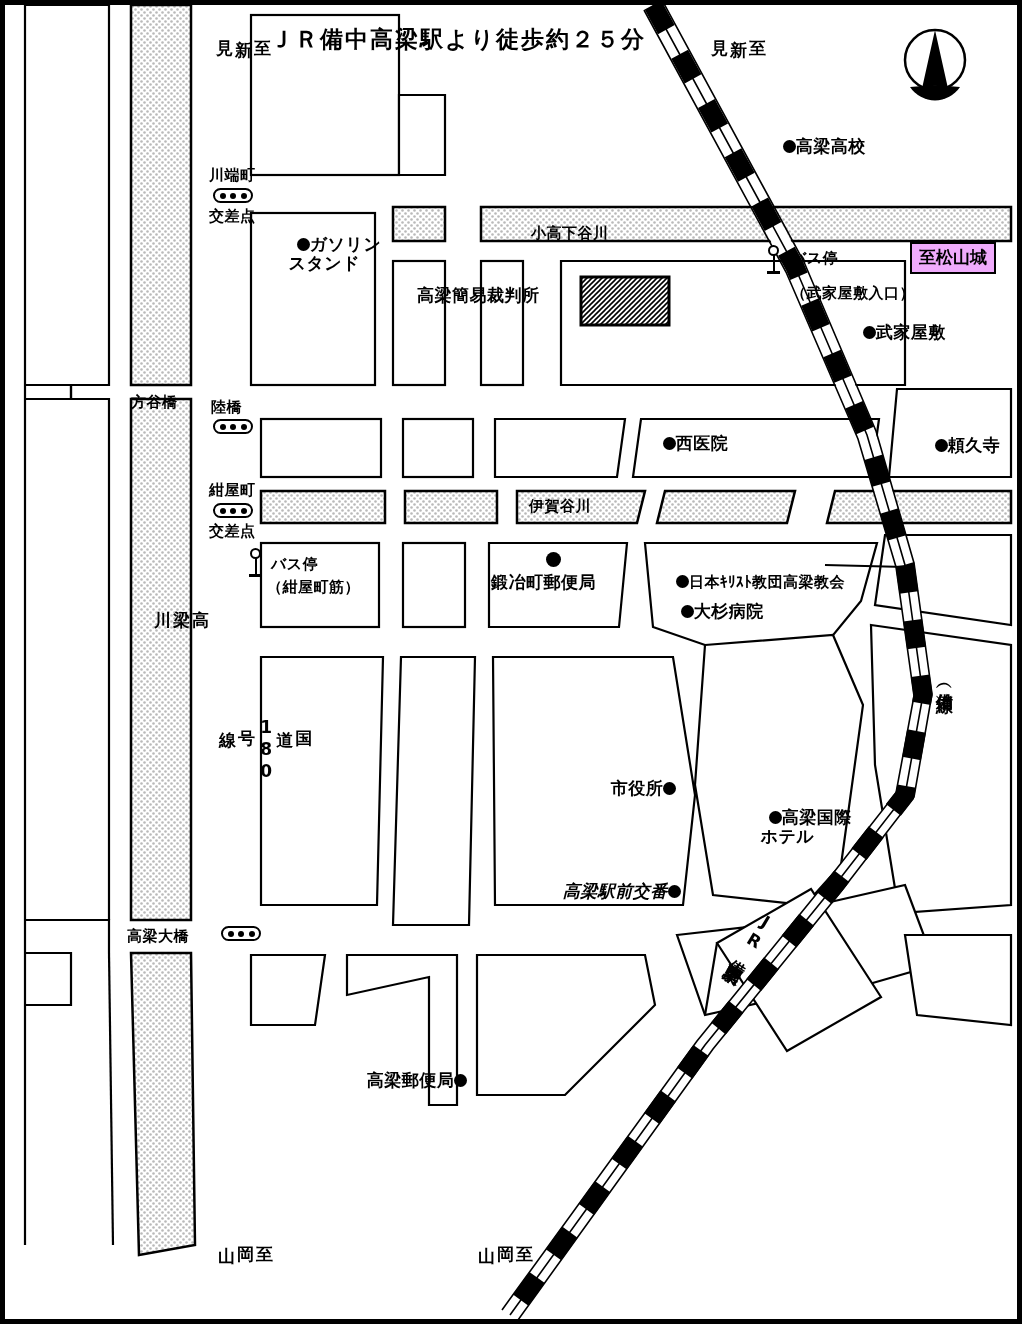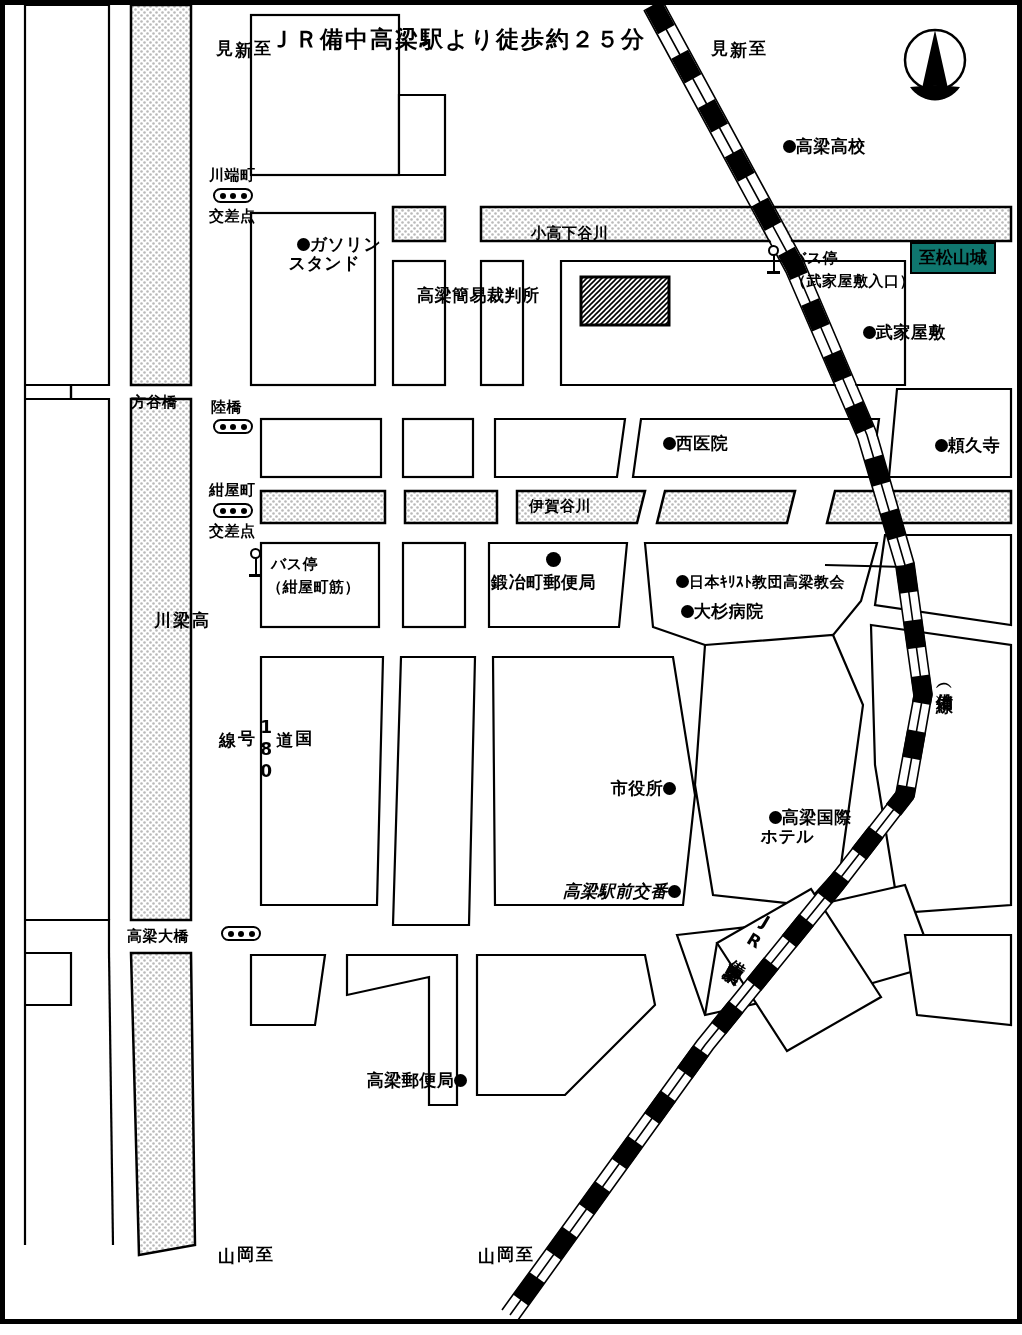--- a/index.html
+++ b/index.html
@@ -43,21 +43,21 @@
   }
   .signal i{display:block;width:6px;height:6px;border-radius:50%;background:#000;}
   .busstop{position:absolute;width:18px;height:30px;}
   .busstop .head{
     position:absolute;left:3px;top:0;width:11px;height:11px;
     border:2.5px solid #000;border-radius:50%;box-sizing:border-box;background:#fff;
   }
   .busstop .pole{position:absolute;left:7.5px;top:10px;width:2.5px;height:18px;background:#000;}
   .busstop .base{position:absolute;left:2px;top:26px;width:13px;height:2.5px;background:#000;}
   .boxlbl{
-    position:absolute;border:2px solid #000;background:#0f766e;
+    position:absolute;border:2px solid #000;background:#f0abfc;
     padding:2px 7px 3px 7px;font-size:17px;font-weight:700;
   }
   .stationlbl{
     position:absolute;
     transform:rotate(31deg);
     transform-origin:top left;
   }
 </style>
 </head>
 <body>
@@ -235,21 +235,21 @@
       <i></i>
       <i></i>
     </div>
 
   <div class="busstop" style="left:760px;top:240px;">
     <span class="head"></span>
       <span class="pole"></span>
       <span class="base"></span>
   </div>
   <div class="lbl small" style="left:786px;top:245px;">バス停</div>
-  <div class="lbl small" style="left:786px;top:268px;text-align:right;">（武家屋敷入口）</div>
+  <div class="lbl small" style="left:786px;top:280px;text-align:right;">（武家屋敷入口）</div>
 
   <div class="busstop" style="left:242px;top:543px;">
     <span class="head"></span>
       <span class="pole"></span>
       <span class="base"></span>
   </div>
   <div class="lbl small" style="left:266px;top:551px;">バス停</div>
   <div class="lbl small" style="left:262px;top:574px;">（紺屋町筋）</div>
 
 

